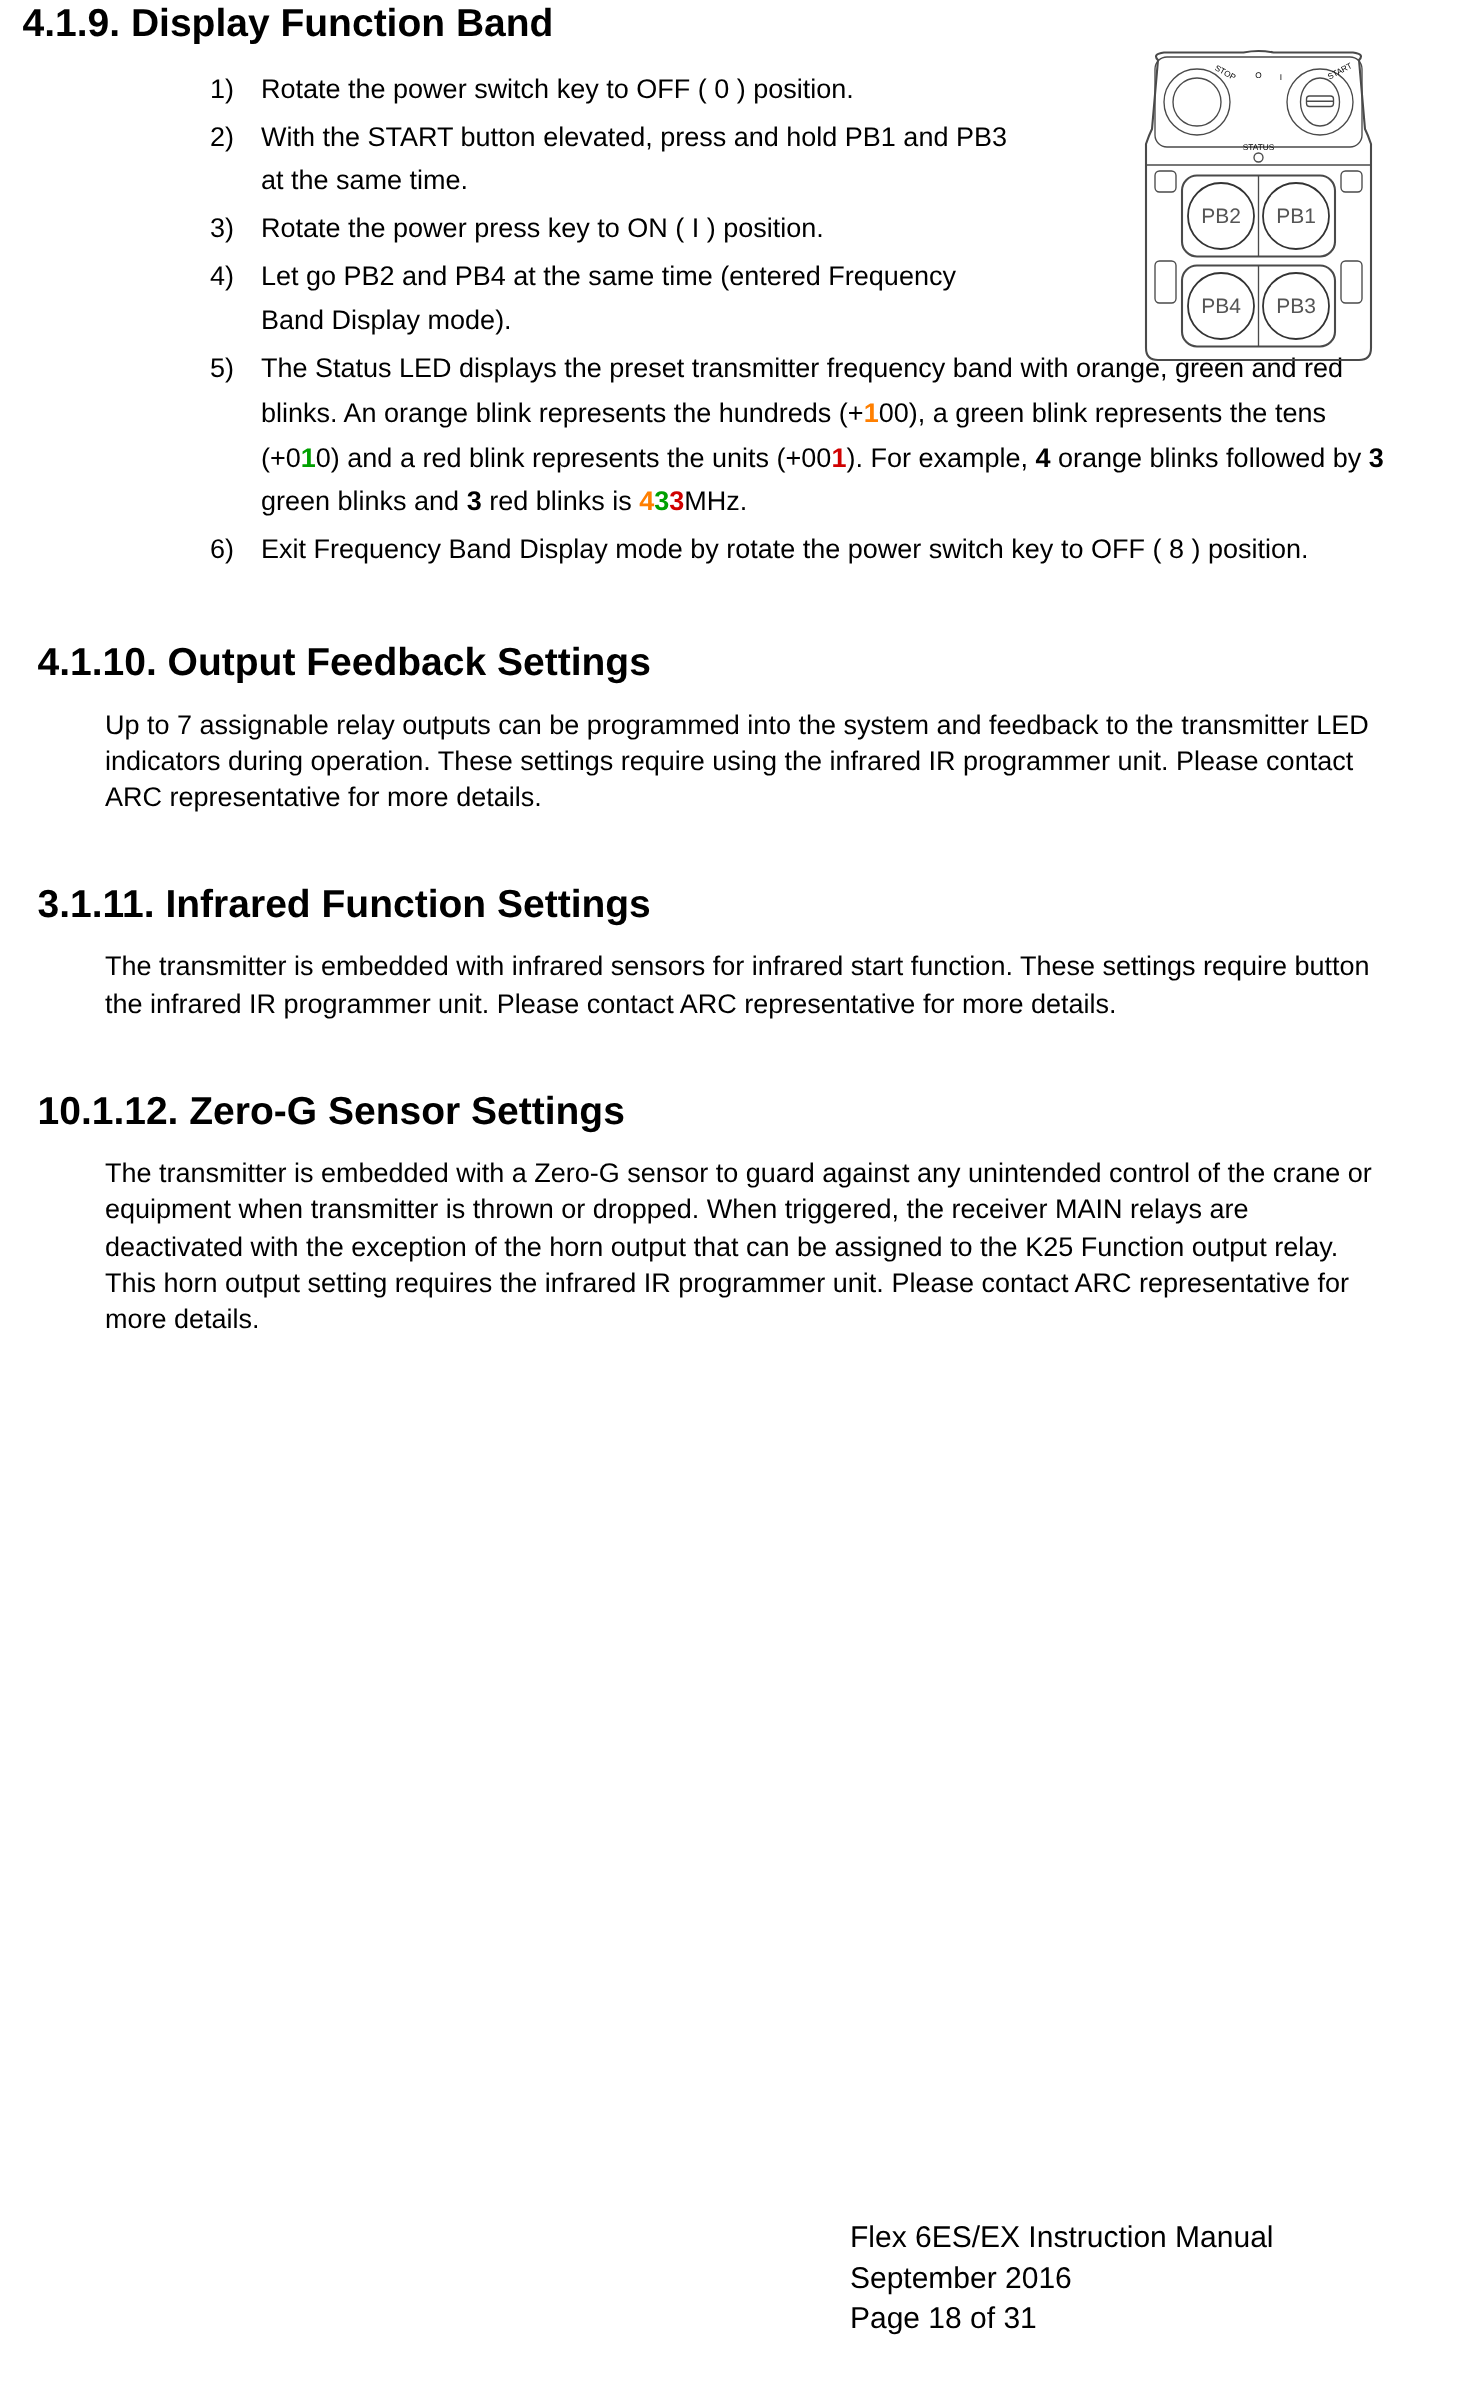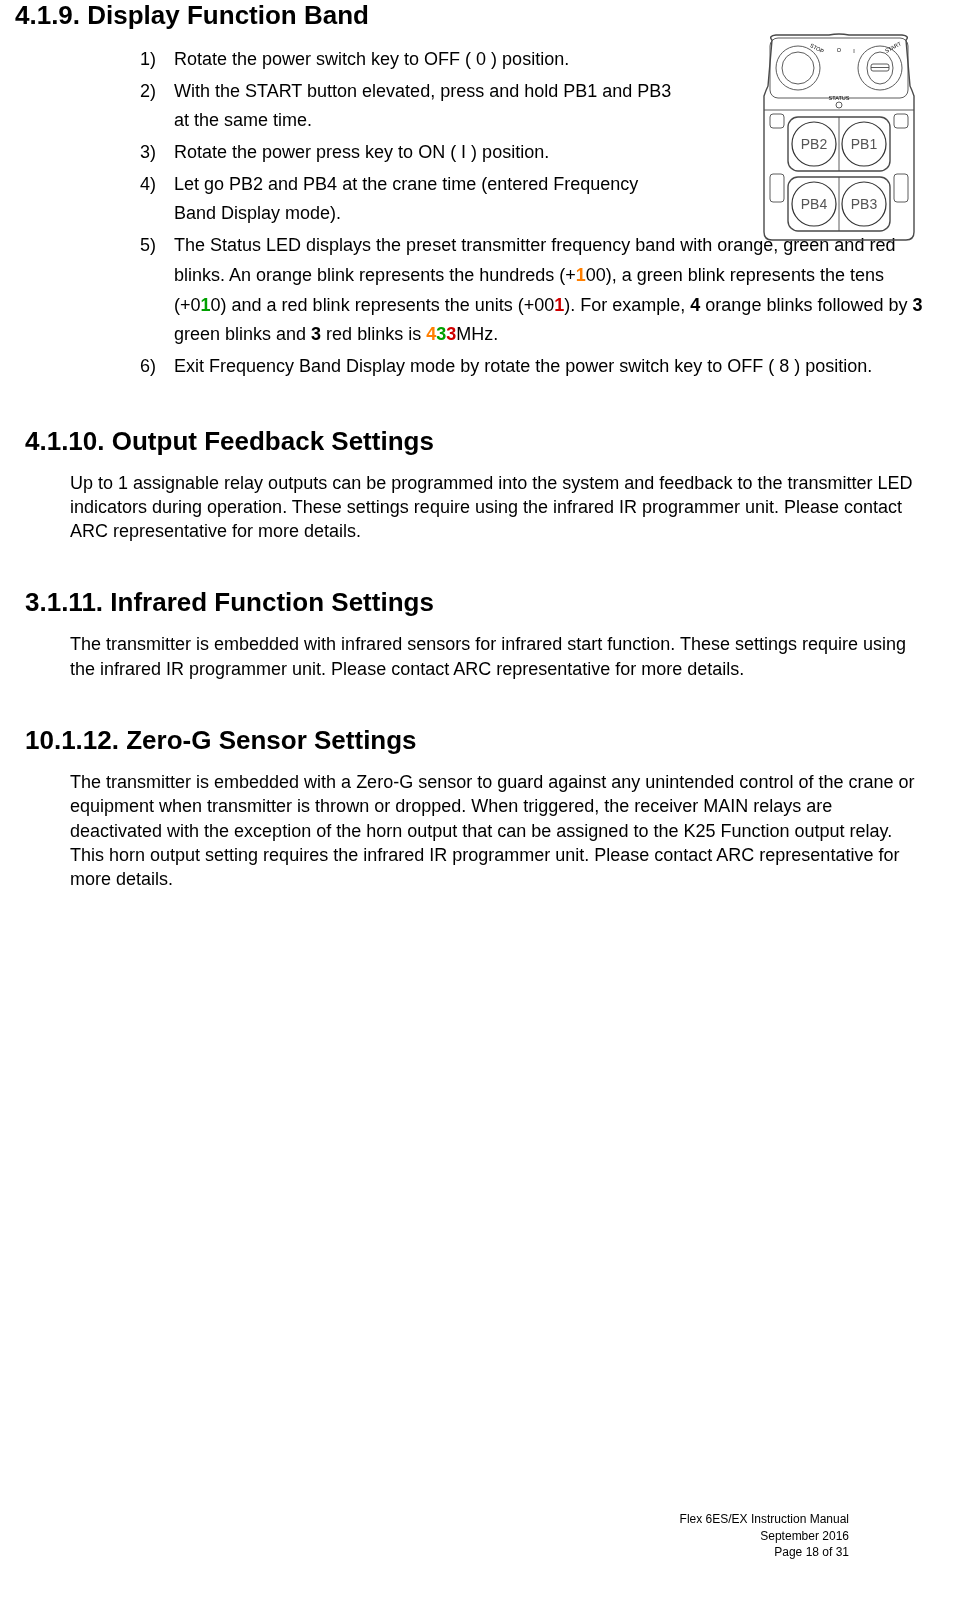--- a/index.html
+++ b/index.html
@@ -54,22 +54,21 @@
       height: 210px;
     }
     .color-orange { color: #ff7f00; font-weight: bold; }
     .color-green { color: #00a000; font-weight: bold; }
     .color-red { color: #d00000; font-weight: bold; }
     .bold { font-weight: bold; }
     .footer {
       position: absolute;
       bottom: 40px;
       right: 130px;
-      text-align: right;
-      font-size: 12px;
+      font-size: 20px;
       line-height: 1.35;
     }
     
     .pb-circle {
       fill: #fff;
       stroke: #333;
       stroke-width: 1.2;
     }
     .pb-text {
       font-family: Arial, sans-serif;
@@ -100,21 +99,21 @@
     <div class="ol-item">
       <div class="ol-num">2)</div>
       <div class="ol-text"><span class="narrow">With the START button elevated, press and hold PB1 and PB3 at the same time.</span></div>
     </div>
     <div class="ol-item">
       <div class="ol-num">3)</div>
       <div class="ol-text">Rotate the power press key to ON ( I ) position.</div>
     </div>
     <div class="ol-item">
       <div class="ol-num">4)</div>
-      <div class="ol-text"><span class="narrow">Let go PB2 and PB4 at the crane time (entered Frequency Band Display mode).</span></div>
+      <div class="ol-text"><span class="narrow">Let go PB2 and PB4 at the same time (entered Frequency Band Display mode).</span></div>
     </div>
     <div class="ol-item">
       <div class="ol-num">5)</div>
       <div class="ol-text"><span>The Status LED displays the preset transmitter frequency band with orange, green and red blinks.  An orange blink represents the hundreds (+</span><span class="color-orange">1</span><span>00), a green blink represents the tens (+0</span><span class="color-green">1</span><span>0) and a red blink represents the units (+00</span><span class="color-red">1</span><span>).  For example, </span><span class="bold">4</span><span> orange blinks followed by </span><span class="bold">3</span><span> green blinks and </span><span class="bold">3</span><span> red blinks is </span><span class="color-orange">4</span><span class="color-green">3</span><span class="color-red">3</span><span>MHz.</span></div>
     </div>
     <div class="ol-item">
       <div class="ol-num">6)</div>
       <div class="ol-text">Exit Frequency Band Display mode by rotate the power switch key to OFF ( 8 ) position.</div>
     </div>
   </div>
@@ -161,24 +160,24 @@
     <circle class="pb-circle" cx="60" cy="172" r="22"></circle>
     <circle class="pb-circle" cx="110" cy="172" r="22"></circle>
     <text class="pb-text" x="60" y="113">PB2</text>
     <text class="pb-text" x="110" y="113">PB1</text>
     <text class="pb-text" x="60" y="173">PB4</text>
     <text class="pb-text" x="110" y="173">PB3</text>
   </svg>
 </div>
 
 <h2 class="section-spacing">4.1.10.    Output Feedback Settings</h2>
-<p class="para">Up to 1 assignable relay outputs can be programmed into the system and feedback to the transmitter LED indicators during operation.  These settings require using the infrared IR programmer unit.  Please contact ARC representative for more details.</p>
+<p class="para">Up to 7 assignable relay outputs can be programmed into the system and feedback to the transmitter LED indicators during operation.  These settings require using the infrared IR programmer unit.  Please contact ARC representative for more details.</p>
 
 <h2 class="section-spacing">3.1.11.    Infrared Function Settings</h2>
-<p class="para">The transmitter is embedded with infrared sensors for infrared start function.  These settings require using the infrared IR programmer unit.  Please contact ARC representative for more details.</p>
+<p class="para">The transmitter is embedded with infrared sensors for infrared start function.  These settings require button the infrared IR programmer unit.  Please contact ARC representative for more details.</p>
 
 <h2 class="section-spacing">10.1.12.    Zero-G Sensor Settings</h2>
 <p class="para">The transmitter is embedded with a Zero-G sensor to guard against any unintended control of the crane or equipment when transmitter is thrown or dropped.  When triggered, the receiver MAIN relays are deactivated with the exception of the horn output that can be assigned to the K25 Function output relay.  This horn output setting requires the infrared IR programmer unit.  Please contact ARC representative for more details.</p>
 
 <div class="footer">
   <div>Flex 6ES/EX Instruction Manual</div>
   <div>September 2016</div>
   <div>Page 18 of 31</div>
 </div>
 

